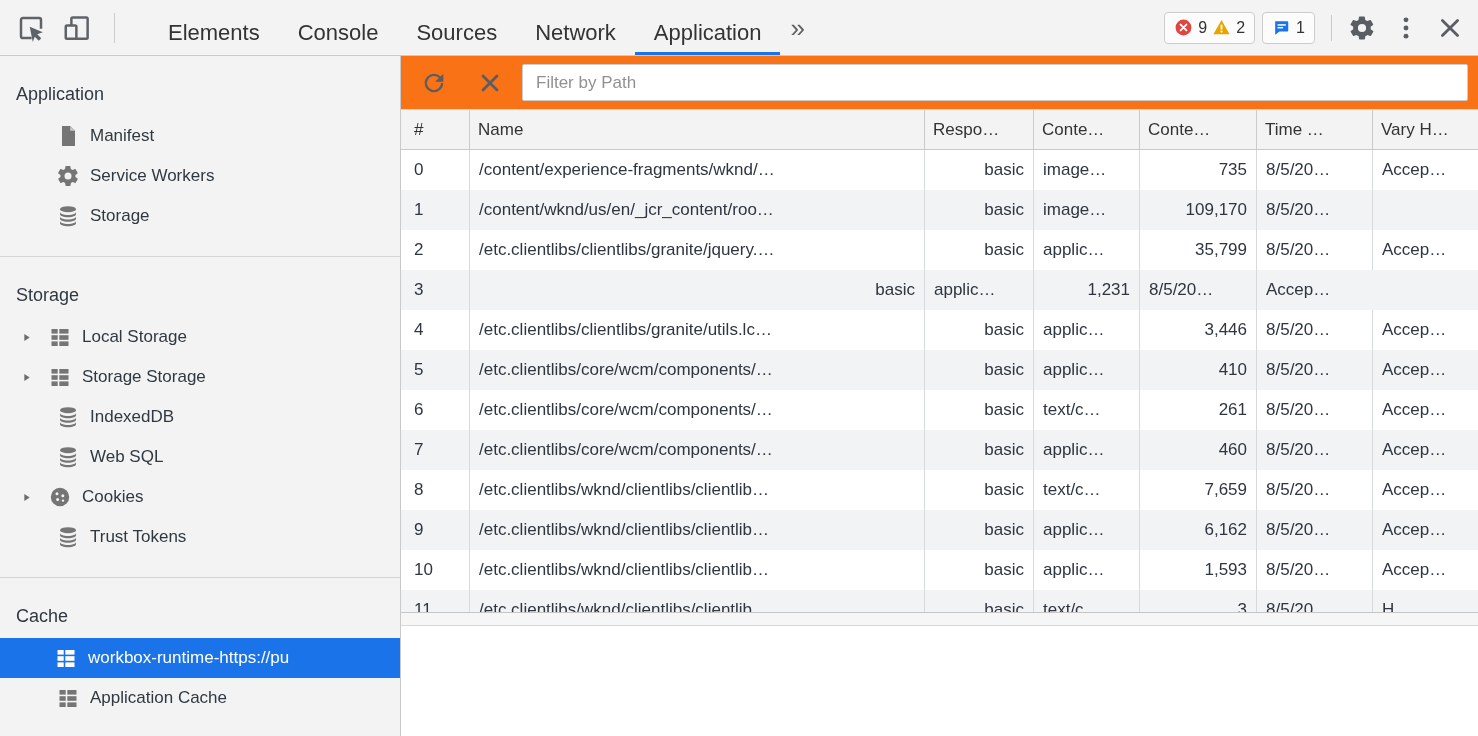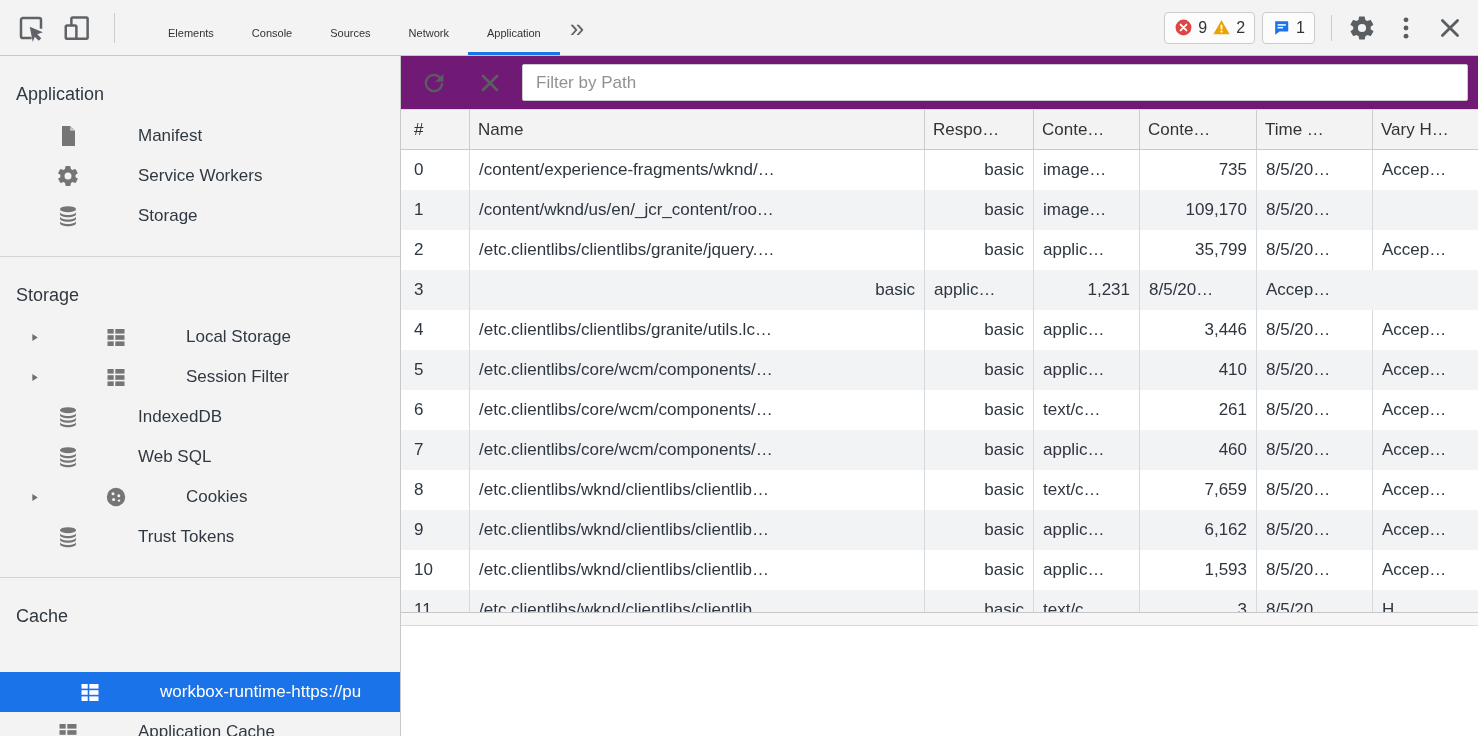--- a/index.html
+++ b/index.html
@@ -8,21 +8,21 @@
 
   .devtools { width:1478px; height:736px; display:flex; flex-direction:column; background:#f3f3f3; }
 
   
   .top-toolbar { height:56px; flex:0 0 56px; background:#f3f3f3; border-bottom:1px solid #c9c9c9;
                  display:flex; align-items:stretch; }
   .tbtn { width:30px; height:30px; align-self:center; margin-left:16px; color:#5f6368; }
   .tbtn svg { width:100%; height:100%; }
   .vsep { width:1px; height:30px; background:#ccc; align-self:center; margin:0 8px 0 22px; }
   .tab-strip { display:flex; align-items:stretch; margin-left:26px; }
-  .tab { display:flex; align-items:center; padding:13px 19px 0 19px; font-size:11px; color:#333;
+  .tab { display:flex; align-items:center; padding:13px 19px 0 19px; font-size:22px; color:#333;
          border-bottom:3px solid transparent; white-space:nowrap; }
   .tab.selected { border-bottom-color:#1a73e8; }
   .chevron { align-self:center; font-size:26px; color:#5f6368; margin-left:10px; line-height:1; }
   .right-controls { margin-left:auto; display:flex; align-items:center; margin-right:14px; }
   .badge-box { display:flex; align-items:center; gap:5px; border:1px solid #ccc; border-radius:4px;
                background:#fcfcfc; height:32px; padding:0 9px; margin-left:7px; }
   .icon18 { width:19px; height:19px; display:inline-block; }
   .icon18 svg { width:100%; height:100%; }
   .count { font-size:16px; color:#333; }
   .vsep2 { width:1px; height:26px; background:#ccc; margin:0 12px 0 16px; }
@@ -32,33 +32,33 @@
   
   .dt-body { flex:1; display:flex; min-height:0; }
 
   
   .sidebar { width:401px; flex:0 0 401px; background:#f3f3f3; border-right:1px solid #c9c9c9;
              overflow:hidden; }
   .sidebar-section { padding:16px 0 20px 0; border-bottom:1px solid #d4d4d4; }
   .section-header { height:44px; display:flex; align-items:center; padding-left:16px;
                     font-size:18px; color:#303942; }
   .tree-item { height:40px; display:flex; align-items:center; padding-left:56px;
-               font-size:17px; color:#303942; white-space:nowrap; overflow:hidden;gap:48px; }
-  .tree-item.has-arrow { padding-left:28px; }
-  .tree-item.child { padding-left:78px;margin-top:34px; }
+               font-size:17px; color:#303942; white-space:nowrap; overflow:hidden; }
+  .tree-item.has-arrow { padding-left:12px;margin-left:8px; }
+  .tree-item.child { padding-left:54px; }
   .arrow { width:28px; height:16px; display:flex; align-items:center; color:#6e6e6e; flex:0 0 28px; }
   .arrow svg { width:13px; height:13px; }
   .tree-icon { width:24px; height:24px; margin-right:10px; color:#757575; flex:0 0 24px; }
   .tree-icon svg { width:100%; height:100%; }
   .tree-item.selected { background:#1a73e8; color:#fff; }
   .tree-item.selected .tree-icon { color:#fff; }
 
   
   .main { flex:1; display:flex; flex-direction:column; background:#fff; min-width:0; }
-  .filter-toolbar { height:54px; flex:0 0 54px; background:#701a75; border-bottom:1px solid #d9d9d9;
+  .filter-toolbar { height:54px; flex:0 0 54px; background:#f97316; border-bottom:1px solid #d9d9d9;
                     display:flex; align-items:center; }
   .small-btn { width:28px; height:28px; color:#5a5e63; flex:0 0 28px; }
   .small-btn svg { width:100%; height:100%; }
   .btn-refresh { margin-left:19px; }
   .btn-clear { margin-left:28px; }
   .filter-input { flex:1; height:37px; margin:0 10px 0 18px; border:1px solid #ccc; border-radius:2px;
                   background:#fff; font-size:17px; font-family:inherit; color:#333; padding:0 13px; outline:none; }
   .filter-input::placeholder { color:#919191; }
 
   .grid-header, .grid-row { display:grid; grid-template-columns:69px 455px 109px 106px 117px 116px 1fr; }
@@ -195,21 +195,21 @@
               </svg>
             </span>
             <span class="tree-icon"><svg viewBox="0 0 24 24" fill="currentColor">
                 <rect x="3.5" y="4" width="6.2" height="4.6"></rect>
                 <rect x="11.3" y="4" width="9.2" height="4.6"></rect>
                 <rect x="3.5" y="10.2" width="6.2" height="4.6"></rect>
                 <rect x="11.3" y="10.2" width="9.2" height="4.6"></rect>
                 <rect x="3.5" y="16.4" width="6.2" height="4.6"></rect>
                 <rect x="11.3" y="16.4" width="9.2" height="4.6"></rect>
               </svg></span>
-            <span>Session Filter</span>
+            <span>Storage Storage</span>
           </div>
           <div class="tree-item">
             <span class="tree-icon"><svg viewBox="0 0 24 24" fill="currentColor">
                 <ellipse cx="12" cy="5.2" rx="8" ry="3"></ellipse>
                 <path d="M4 8.1c0 1.66 3.58 3 8 3s8-1.34 8-3v2.1c0 1.66-3.58 3-8 3s-8-1.34-8-3z"></path>
                 <path d="M4 12.6c0 1.66 3.58 3 8 3s8-1.34 8-3v2.1c0 1.66-3.58 3-8 3s-8-1.34-8-3z"></path>
                 <path d="M4 17.1c0 1.66 3.58 3 8 3s8-1.34 8-3v2.1c0 1.66-3.58 3-8 3s-8-1.34-8-3z"></path>
               </svg></span>
             <span>IndexedDB</span>
           </div>

